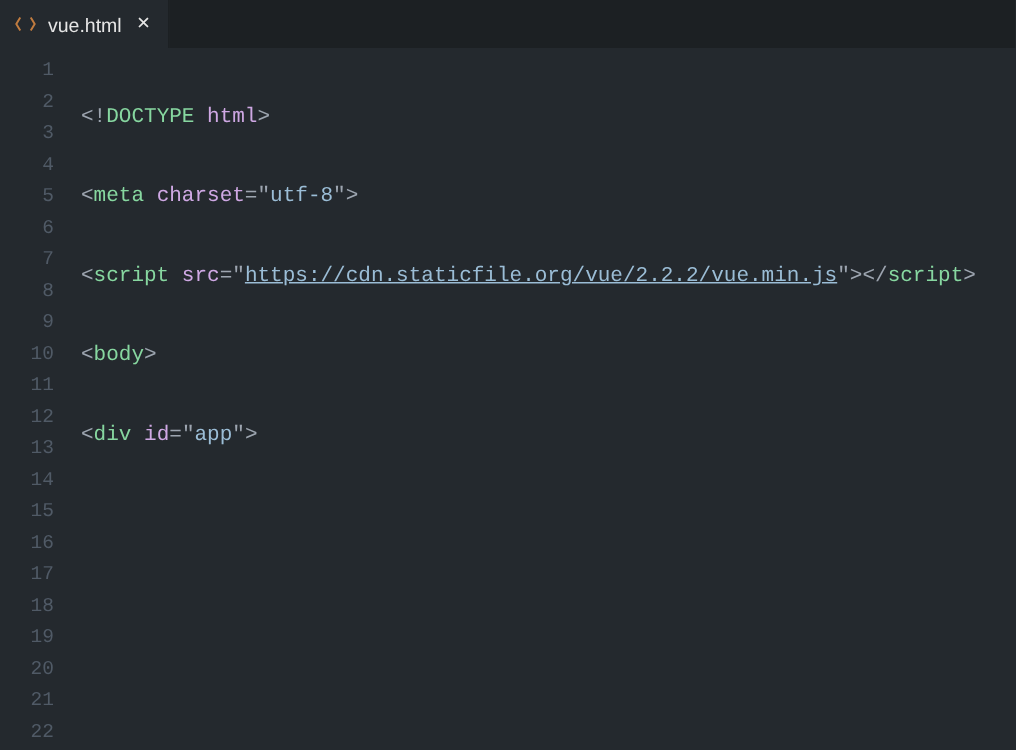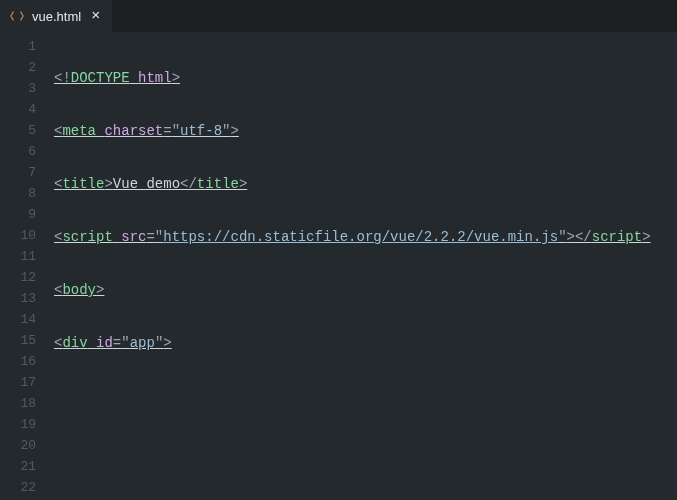--- a/index.html
+++ b/index.html
@@ -65,21 +65,20 @@
   }
   .code {
     flex: 1;
     padding-top: 4px;
     padding-left: 10px;
     white-space: pre;
   }
   .code .line {
     height: 21px;
     line-height: 21px;
-    text-decoration: underline;
   }
   
   .c-punct { color: #9da5b0; }      
   .c-tag   { color: #87d7a0; }      
   .c-attr  { color: #cfa8e4; }      
   .c-str   { color: #9bbdd6; }      
   .c-link  { color: #9bbdd6; text-decoration: underline; }
   .c-text  { color: #d1d5da; }
 </style>
 </head>
@@ -119,21 +118,20 @@
       <div class="ln">17</div>
       <div class="ln">18</div>
       <div class="ln">19</div>
       <div class="ln">20</div>
       <div class="ln">21</div>
       <div class="ln">22</div>
     </div>
   <div class="code">
     <div class="line"><span class="c-punct">&lt;!</span><span class="c-tag">DOCTYPE</span><span> </span><span class="c-attr">html</span><span class="c-punct">&gt;</span></div>
     <div class="line"><span class="c-punct">&lt;</span><span class="c-tag">meta</span><span> </span><span class="c-attr">charset</span><span class="c-punct">=</span><span class="c-punct">"</span><span class="c-str">utf-8</span><span class="c-punct">"</span><span class="c-punct">&gt;</span></div>
-    <div class="line"><span class="c-punct">&lt;</span><span class="c-tag">title</span><span class="c-punct">&gt;</span><span class="c-text">Vue demo</span><span class="c-punct">&lt;/</span><span class="c-tag">title</span><span class="c-punct">&gt;</span></div>
     <div class="line"><span class="c-punct">&lt;</span><span class="c-tag">script</span><span> </span><span class="c-attr">src</span><span class="c-punct">=</span><span class="c-punct">"</span><span class="c-link">https://cdn.staticfile.org/vue/2.2.2/vue.min.js</span><span class="c-punct">"</span><span class="c-punct">&gt;</span><span class="c-punct">&lt;/</span><span class="c-tag">script</span><span class="c-punct">&gt;</span></div>
     <div class="line"><span class="c-punct">&lt;</span><span class="c-tag">body</span><span class="c-punct">&gt;</span></div>
     <div class="line"><span class="c-punct">&lt;</span><span class="c-tag">div</span><span> </span><span class="c-attr">id</span><span class="c-punct">=</span><span class="c-punct">"</span><span class="c-str">app</span><span class="c-punct">"</span><span class="c-punct">&gt;</span></div>
     
     
     
     
     
     
     

